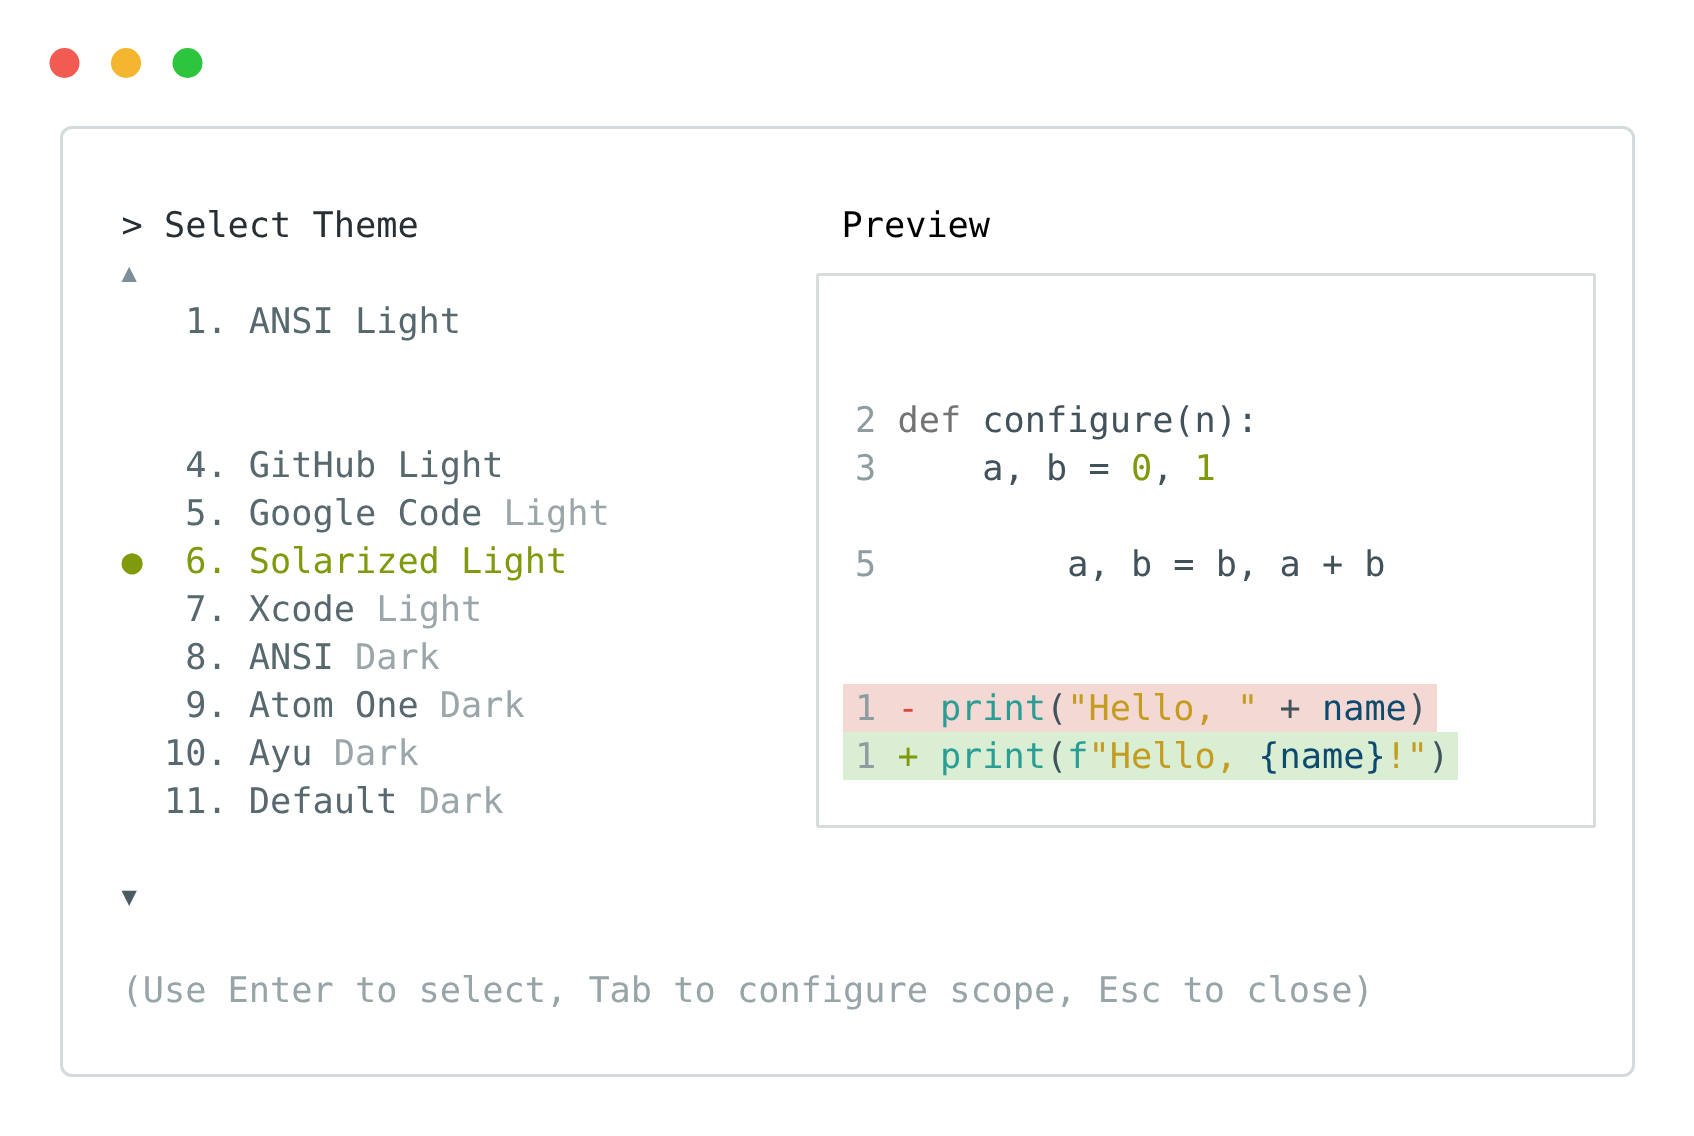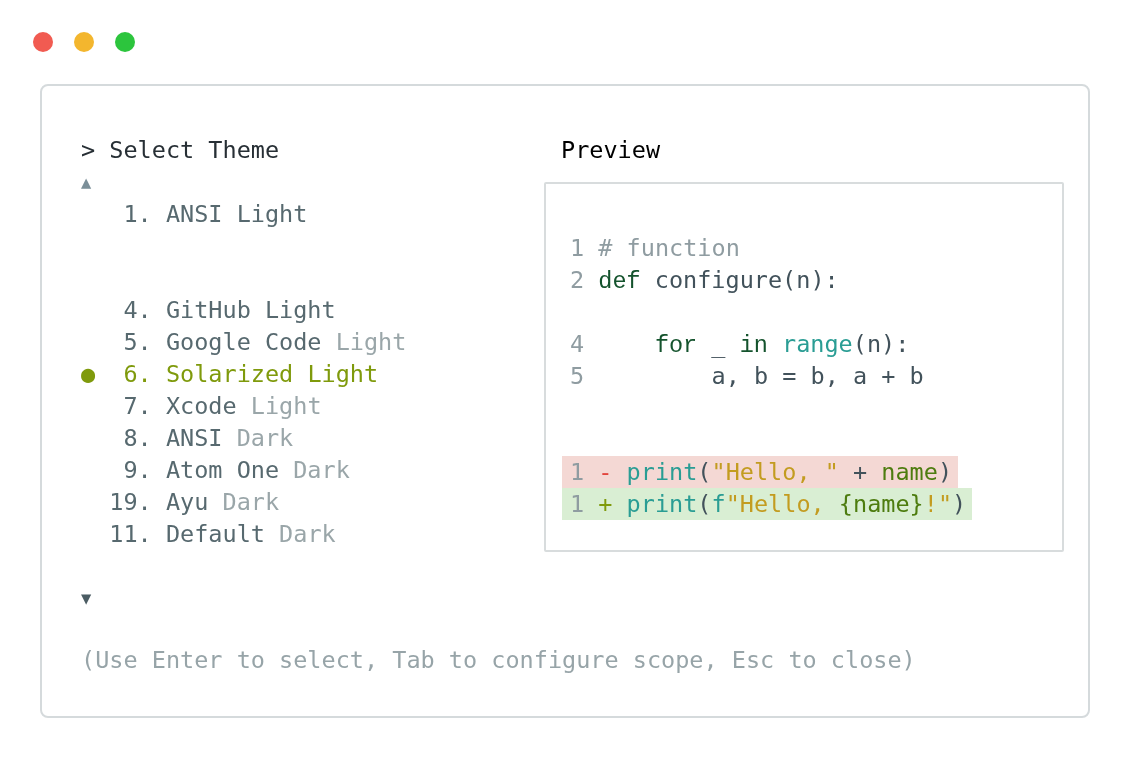--- a/index.html
+++ b/index.html
@@ -41,26 +41,26 @@
   }
   .cline {
     position:absolute; left:24px; height:32px; line-height:32px;
     font-size:23.5px; white-space:pre; color:#42525b;
   }
   .cline.diff { left:16px; padding:0 6px 0 8px; }
   .cline.diff-del { background:#f4d8d4; }
   .cline.diff-add { background:#d9eed3; }
   .t-ln  { color:#8f9ca1; }
   .t-cmt { color:#8f9ca1; }
-  .t-kw  { color:#14532d;font-family:Liberation Mono, monospace; }
+  .t-kw  { color:#737373; }
   .t-fn  { color:#2a9d94; }
   .t-num { color:#7f9a0c; }
   .t-str { color:#c39c20; }
   .t-txt { color:#42525b; }
-  .t-id  { color:#4d7c0f; }
+  .t-id  { color:#0c4a6e; }
   .t-del { color:#e2443c; }
   .t-add { color:#7f9a0c; }
 </style>
 </head>
 <body>
 
 <div class="stage">
 
   <div class="traffic">
     <span class="light red"></span>
@@ -85,32 +85,31 @@
     <div class="line" style="top:240px"><span class="slate">   5. </span><span class="slate">Google Code</span><span class="dim"> Light</span></div>
 
     <div class="line" style="top:272px"><span class="sel">●  6. </span><span class="sel">Solarized</span><span class="sel"> Light</span></div>
 
     <div class="line" style="top:304px"><span class="slate">   7. </span><span class="slate">Xcode</span><span class="dim"> Light</span></div>
 
     <div class="line" style="top:336px"><span class="slate">   8. </span><span class="slate">ANSI</span><span class="dim"> Dark</span></div>
 
     <div class="line" style="top:368px"><span class="slate">   9. </span><span class="slate">Atom One</span><span class="dim"> Dark</span></div>
 
-    <div class="line" style="top:400px"><span class="slate">  19. </span><span class="slate">Ayu</span><span class="dim"> Dark</span></div>
+    <div class="line" style="top:400px"><span class="slate">  10. </span><span class="slate">Ayu</span><span class="dim"> Dark</span></div>
 
     <div class="line" style="top:432px"><span class="slate">  11. </span><span class="slate">Default</span><span class="dim"> Dark</span></div>
 
 
     <div class="line scroll-ind down" style="top:496px">▼</div>
 
     <div class="line help-line" style="top:558px">(Use Enter to select, Tab to configure scope, Esc to close)</div>
 
     <div class="preview-box">
-      <div class="cline" style="top:48px"><span class="t-ln">1 </span><span class="t-cmt"># function</span></div>
       <div class="cline" style="top:80px"><span class="t-ln">2 </span><span class="t-kw">def</span><span class="t-txt"> configure(n):</span></div>
-      <div class="cline" style="top:144px"><span class="t-ln">4 </span><span class="t-txt">    </span><span class="t-kw">for</span><span class="t-txt"> _ </span><span class="t-kw">in</span><span class="t-txt"> </span><span class="t-fn">range</span><span class="t-txt">(n):</span></div>
+      <div class="cline" style="top:112px"><span class="t-ln">3 </span><span class="t-txt">    a, b = </span><span class="t-num">0</span><span class="t-txt">, </span><span class="t-num">1</span></div>
       <div class="cline" style="top:176px"><span class="t-ln">5 </span><span class="t-txt">        a, b = b, a + b</span></div>
       <div class="cline diff diff-del" style="top:272px"><span class="t-ln">1 </span><span class="t-del">- </span><span class="t-fn">print</span><span class="t-txt">(</span><span class="t-str">"Hello, "</span><span class="t-txt"> + </span><span class="t-id">name</span><span class="t-txt">)</span></div>
       <div class="cline diff diff-add" style="top:304px"><span class="t-ln">1 </span><span class="t-add">+ </span><span class="t-fn">print</span><span class="t-txt">(</span><span class="t-fn">f</span><span class="t-str">"Hello, </span><span class="t-id">{name}</span><span class="t-str">!"</span><span class="t-txt">)</span></div>
     </div>
 
   </div>
 </div>
 
 </body></html>

